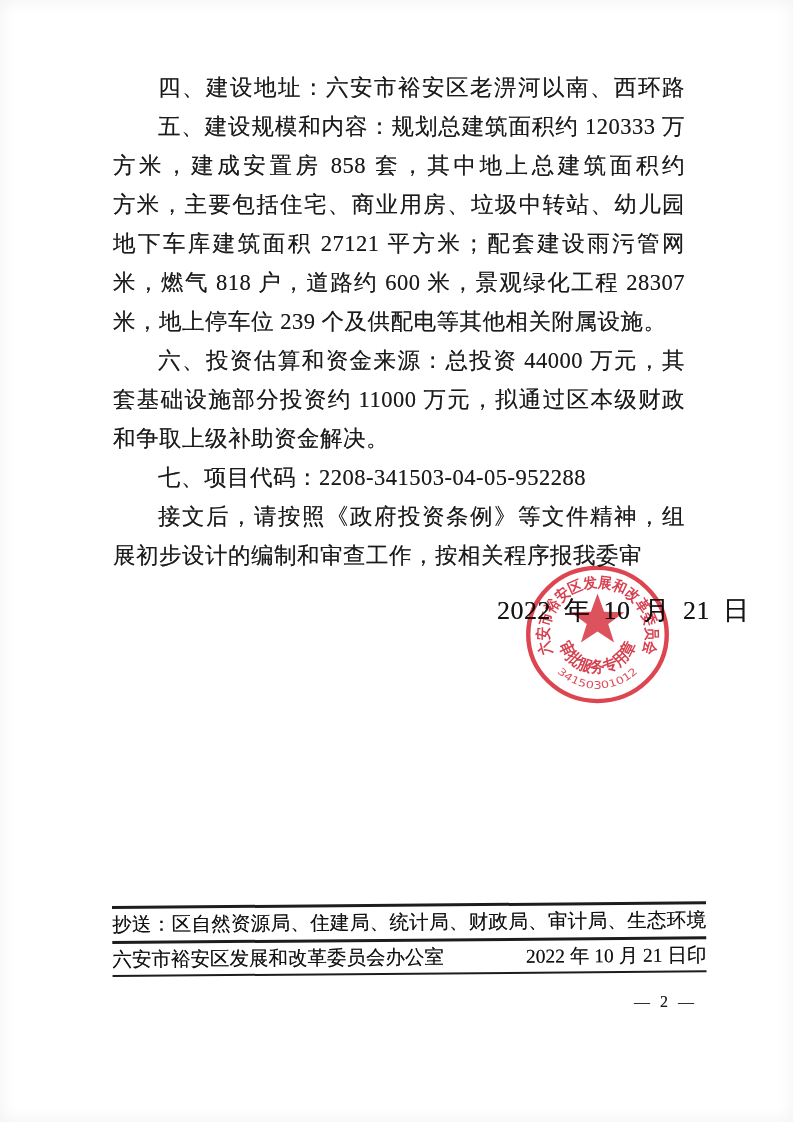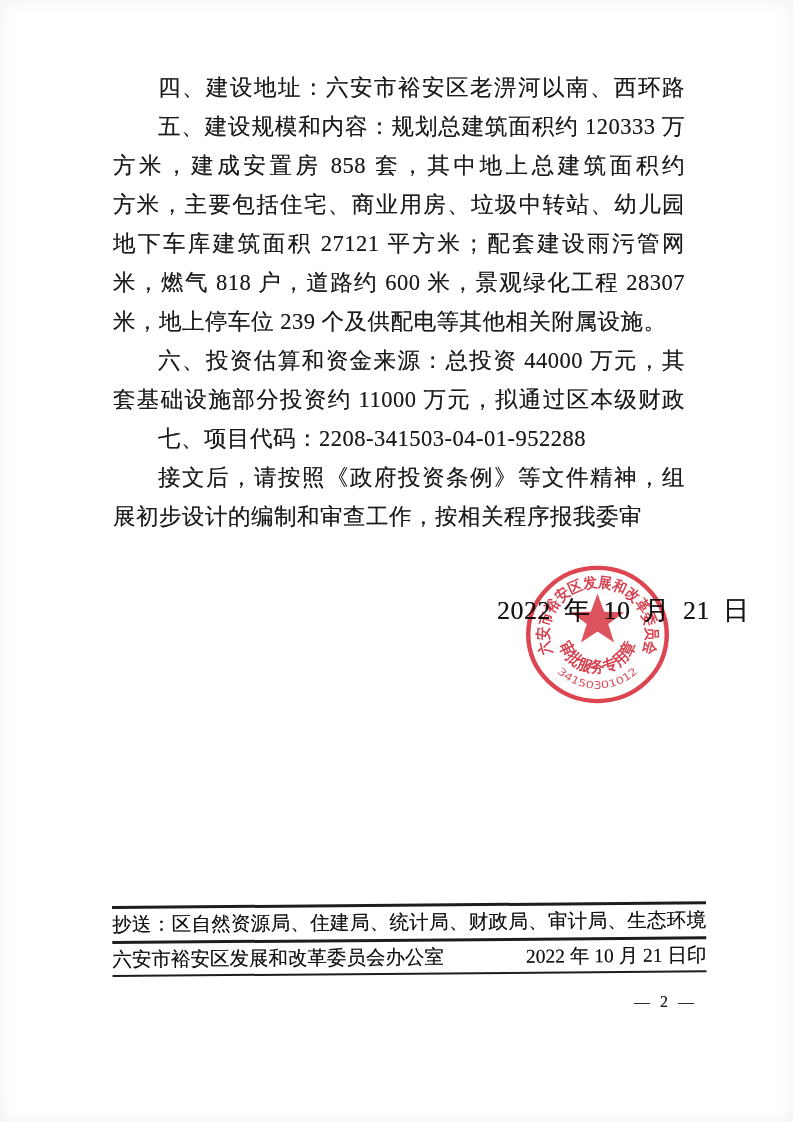--- a/index.html
+++ b/index.html
@@ -71,21 +71,22 @@
   <div class="bodytext">
     <div class="line indent fill">四、建设地址：六安市裕安区老淠河以南、西环路以西</div>
     <div class="line indent fill">五、建设规模和内容：规划总建筑面积约 120333 万平</div>
     <div class="line fill">方米，建成安置房 858 套，其中地上总建筑面积约 93212 平</div>
     <div class="line fill">方米，主要包括住宅、商业用房、垃圾中转站、幼儿园等；</div>
     <div class="line fill">地下车库建筑面积 27121 平方米；配套建设雨污管网 2930</div>
     <div class="line fill">米，燃气 818 户，道路约 600 米，景观绿化工程 28307 平方</div>
     <div class="line">米，地上停车位 239 个及供配电等其他相关附属设施。</div>
     <div class="line indent fill">六、投资估算和资金来源：总投资 44000 万元，其中配</div>
     <div class="line fill">套基础设施部分投资约 11000 万元，拟通过区本级财政筹措</div>
-    <div class="line indent">七、项目代码：2208-341503-04-01-952288</div>
+    <div class="line">和争取上级补助资金解决。</div>
+    <div class="line indent">七、项目代码：2208-341503-04-05-952288</div>
     <div class="line indent fill">接文后，请按照《政府投资条例》等文件精神，组织开</div>
     <div class="line">展初步设计的编制和审查工作，按相关程序报我委审批。</div>
   </div>
 
   <div class="issue-date">2022 年 10 月 21 日</div>
 
   <svg class="seal" viewBox="0 0 190 190" preserveAspectRatio="none">
     <defs>
       <path id="arcTop" d="M39.7,120.8 A61,61 0 1 1 150.3,120.8" fill="none"></path>
       <path id="arcBottom" d="M49,111.8 A49,49 0 0 0 141,111.8" fill="none"></path>

